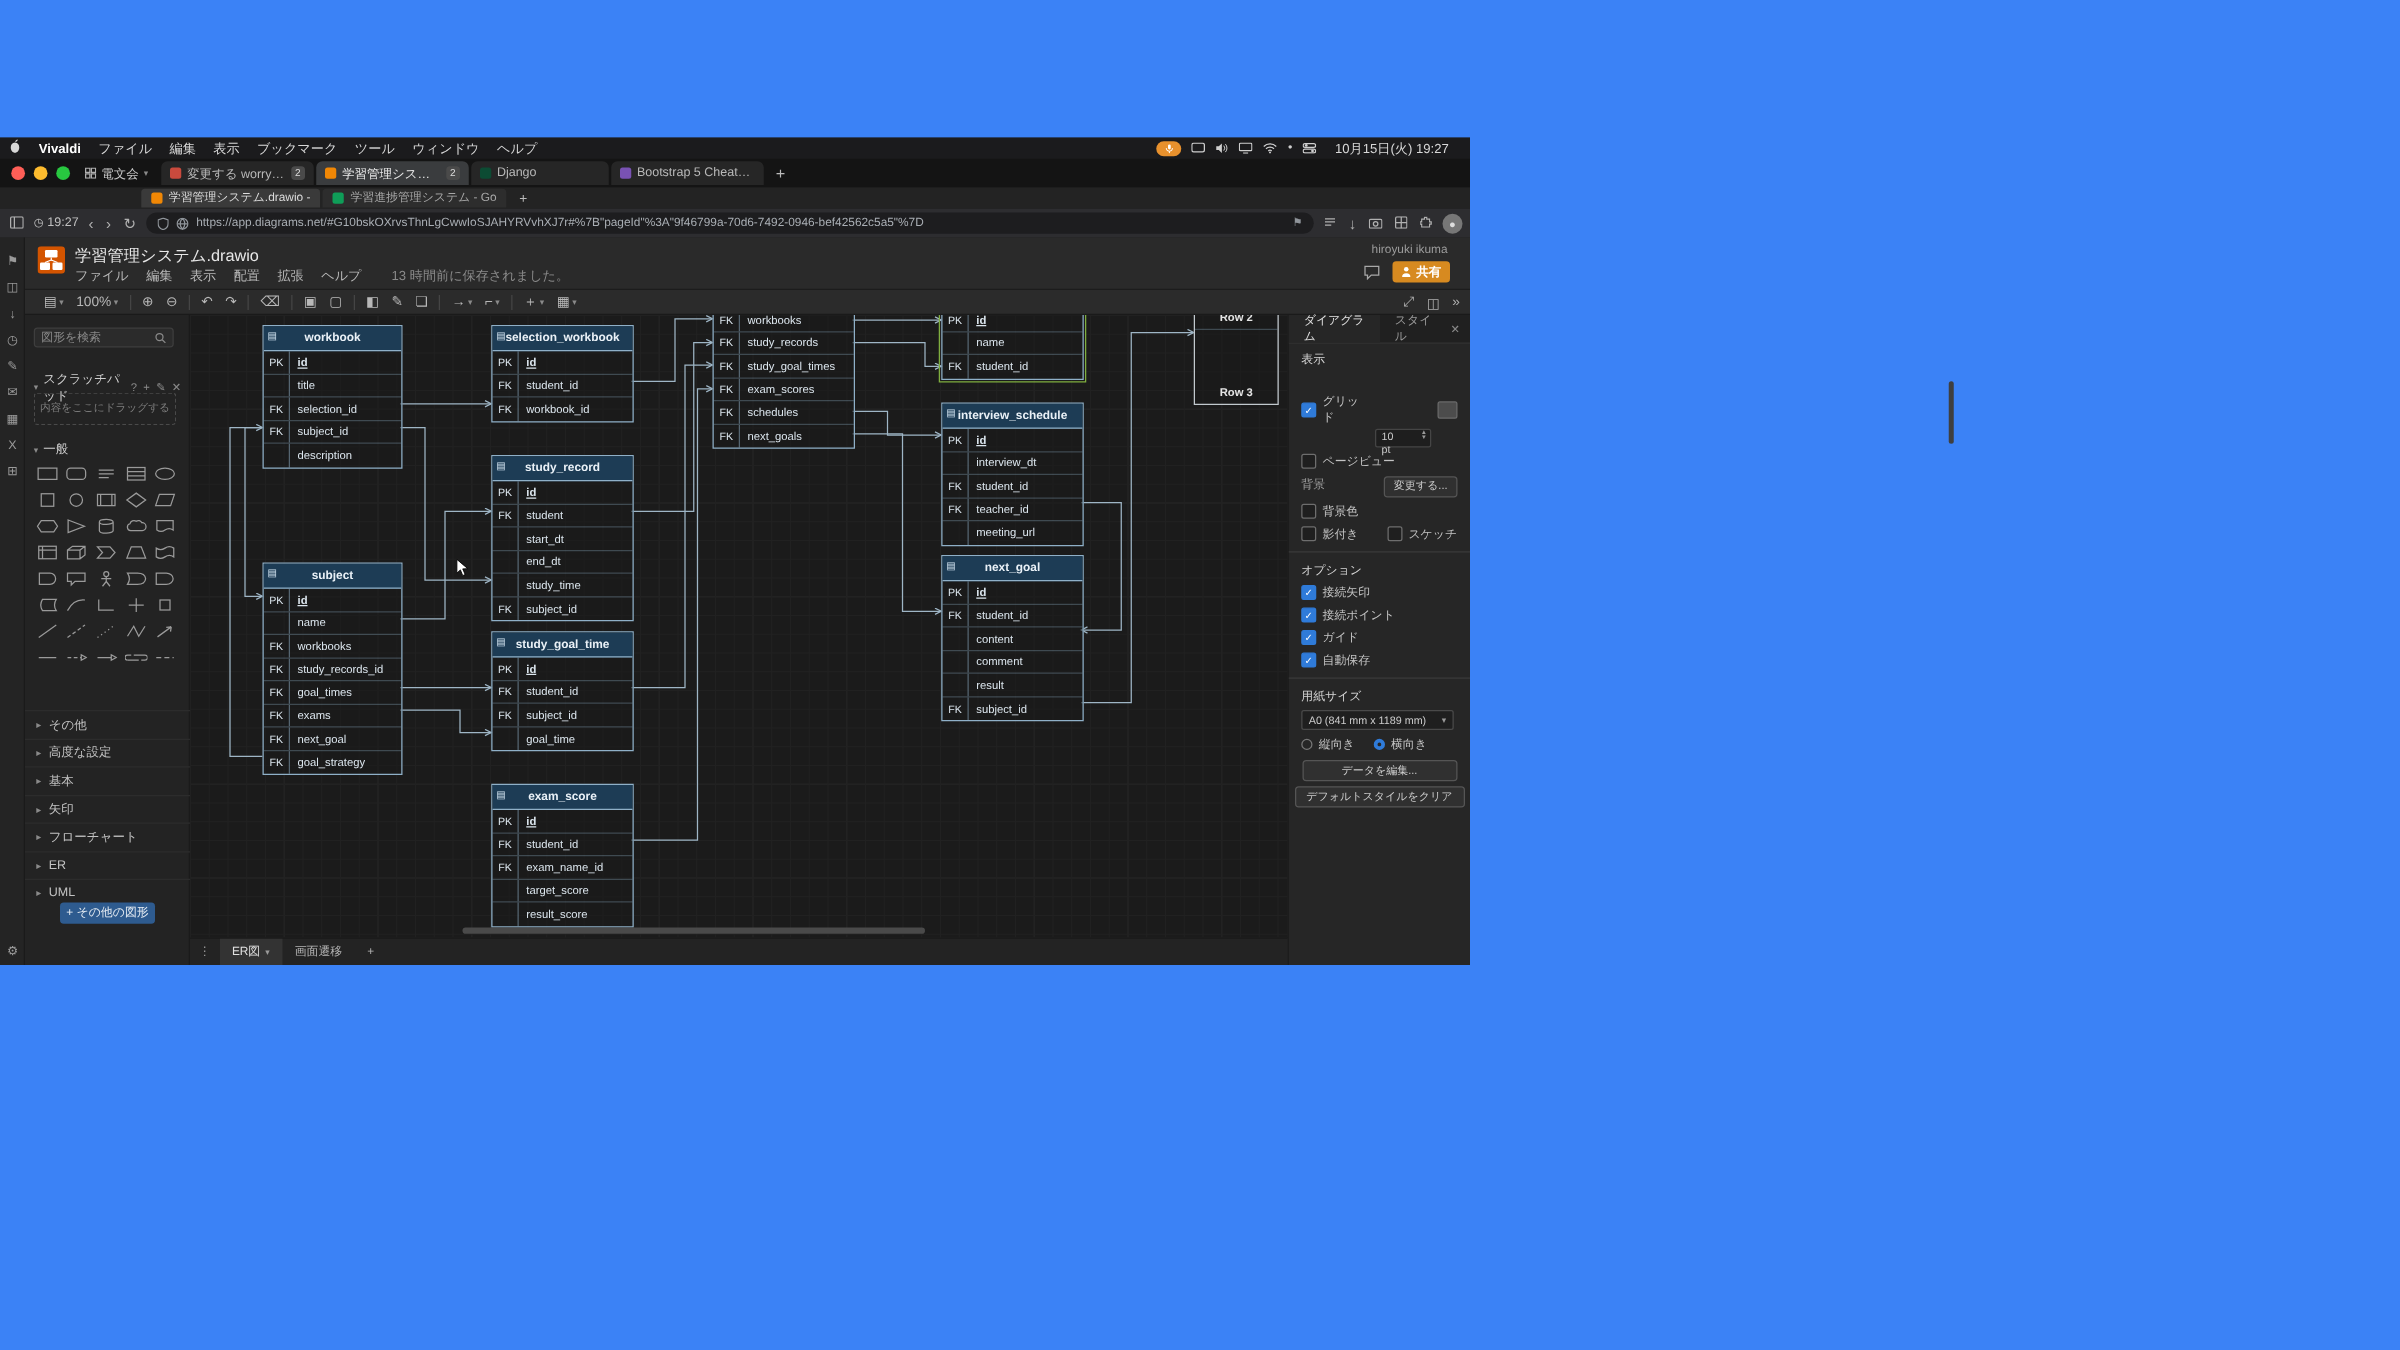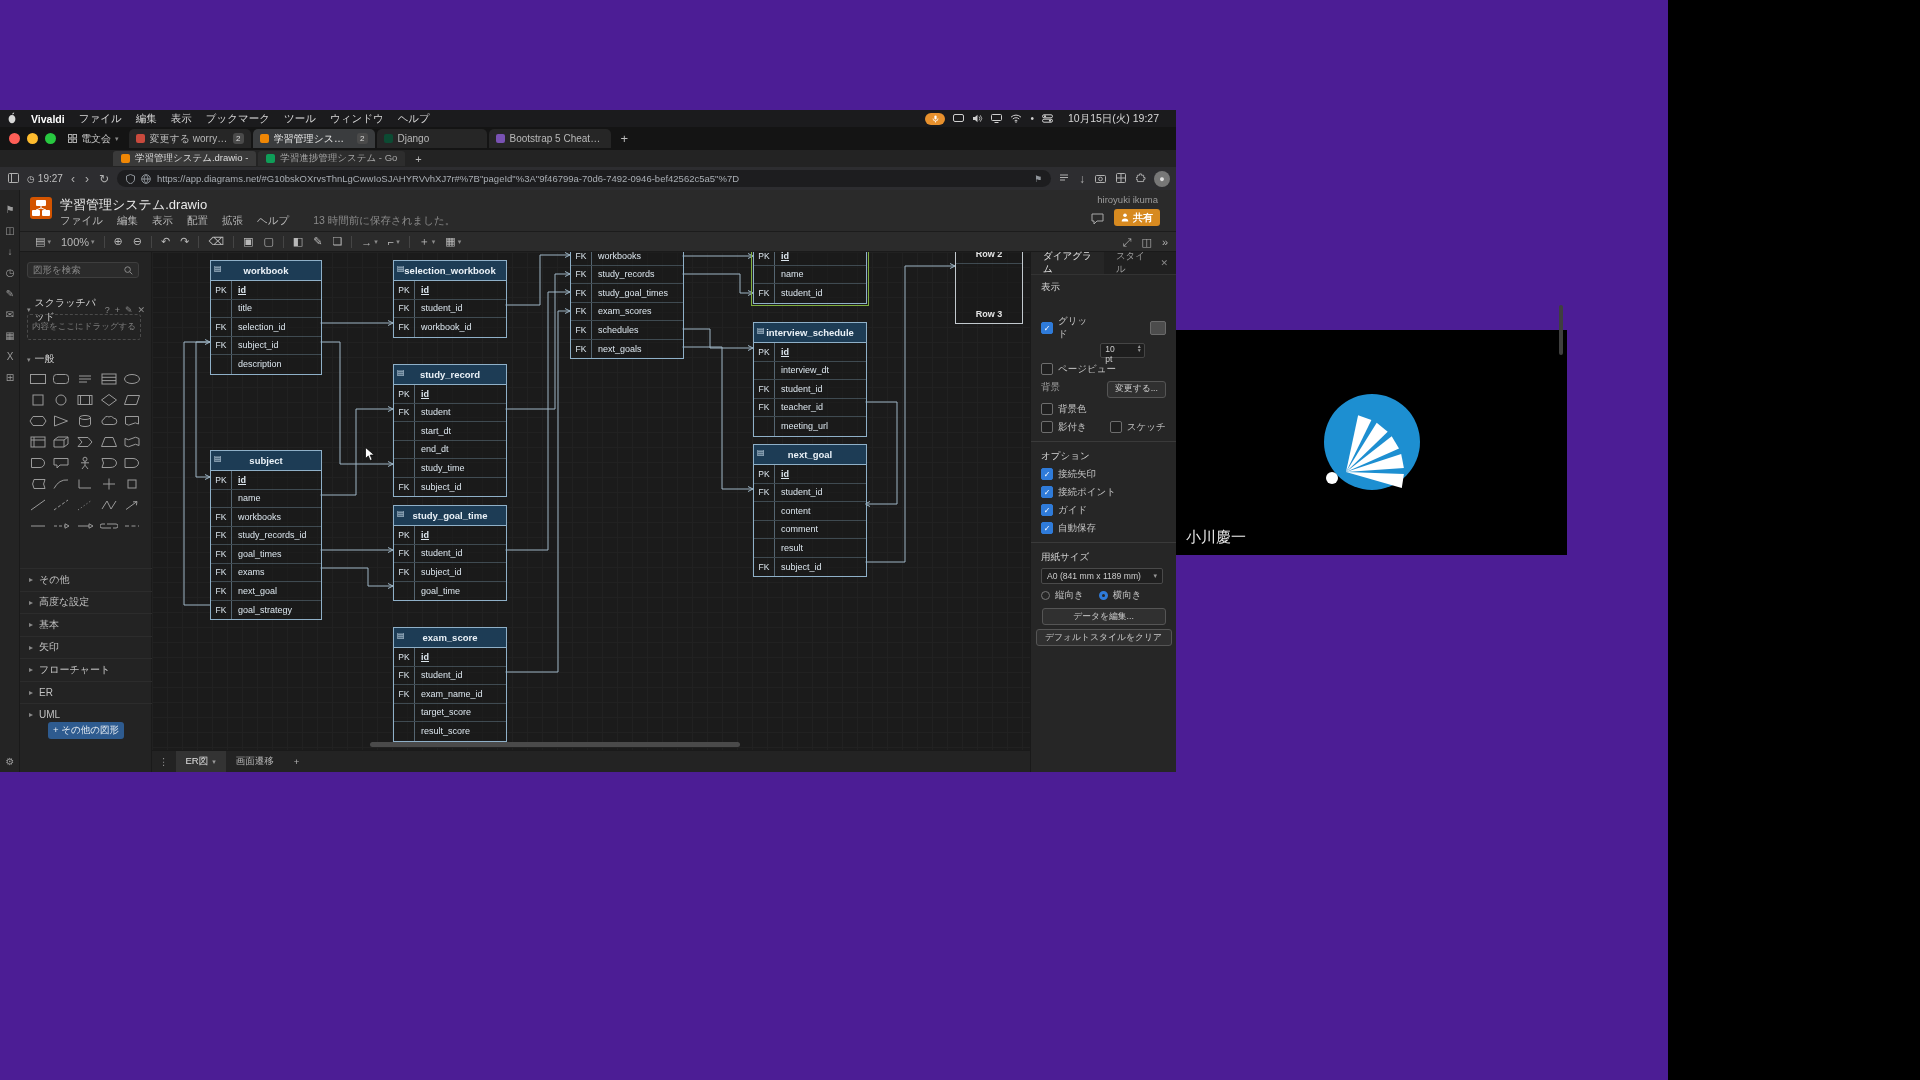--- a/index.html
+++ b/index.html
@@ -1,17 +1,17 @@
 <!DOCTYPE html>
 <html><head>
 <meta charset="utf-8">
 <style>
   html,body{margin:0;padding:0;background:#000;}
   body{font-family:"Liberation Sans","DejaVu Sans",sans-serif; -webkit-font-smoothing:antialiased;}
-  #stage{position:relative;width:1668px;height:1080px;background:#4c1d95;overflow:hidden;}
+  #stage{position:relative;width:1920px;height:1080px;background:#3b82f6;overflow:hidden;}
   
   #screen{position:absolute;left:0;top:110px;width:1176px;height:662px;background:#1e1e1e;overflow:hidden;}
   
   .menubar{position:absolute;left:0;top:0;width:100%;height:17px;background:#1b1b1d;display:flex;align-items:center;color:#d8d8d8;font-size:10.5px;}
   .menubar .mitem{padding:0 7px;white-space:nowrap;}
   .menubar .app{font-weight:bold;color:#fff;}
   .menubar .spacer{flex:1;}
   .menubar .right{display:flex;align-items:center;gap:8px;padding-right:10px;}
   .micpill{width:20px;height:12px;border-radius:6px;background:#e8912d;display:flex;align-items:center;justify-content:center;}
   .sicon{color:#cfcfcf;font-size:10px;display:flex;align-items:center;}
@@ -1008,28 +1008,14 @@
           <span style="font-size:7px;color:#9a9a9a">▾</span>
         </span>
       <span class="ptab">
           <span>画面遷移</span>
         </span>
       <span class="ptab">+</span>
     </div>
 
   </div>
 
-  <div class="zoomtile">
-    <svg width="391" height="225" viewBox="0 0 391 225">
-      <circle cx="196" cy="112" r="48" fill="#1d8fd1"></circle>
-      <g fill="#ffffff">
-        <polygon points="170,142 182.1,85.3 195.4,89.9"></polygon>
-        <polygon points="170,142 200.7,92.8 211.7,101.7"></polygon>
-        <polygon points="170,142 215.7,106.3 223.0,118.4"></polygon>
-        <polygon points="170,142 225.2,124.1 227.9,138.0"></polygon>
-        <polygon points="170,142 227.9,144.0 225.8,158.0"></polygon>
-        <circle cx="156" cy="148" r="6"></circle>
-      </g>
-    </svg>
-    <span class="zname">小川慶一</span>
-  </div>
   <div class="zscroll"></div>
 </div>
 
 </body></html>

